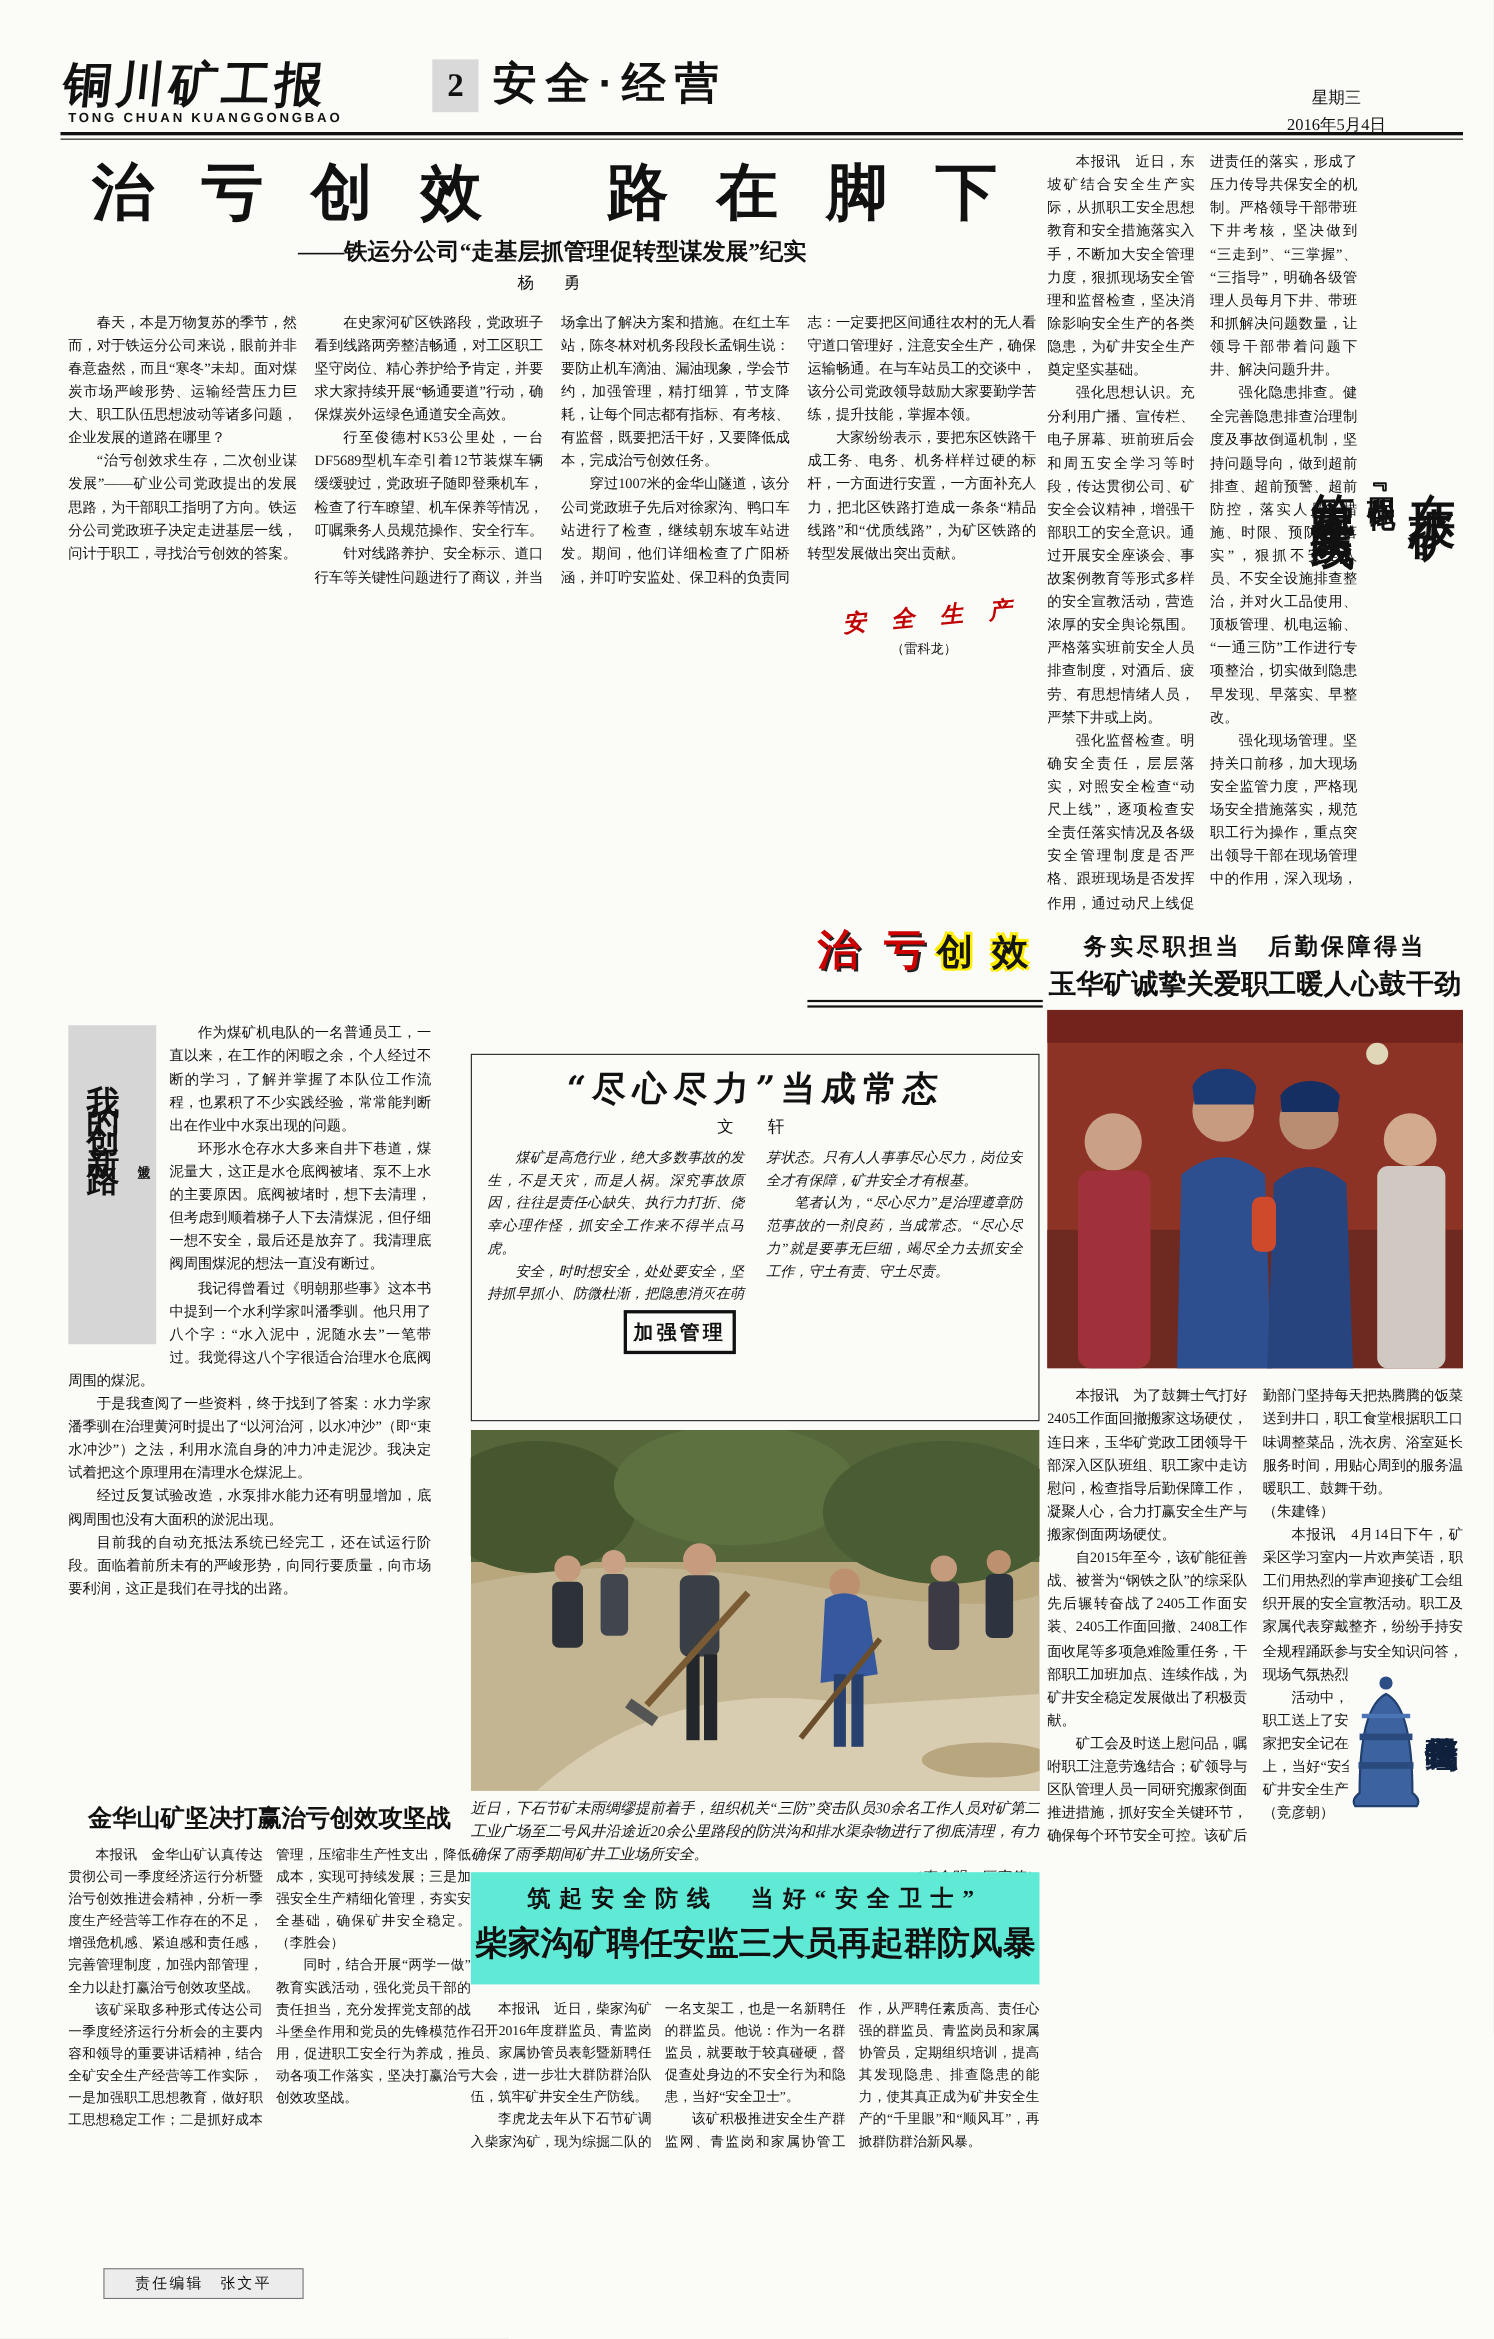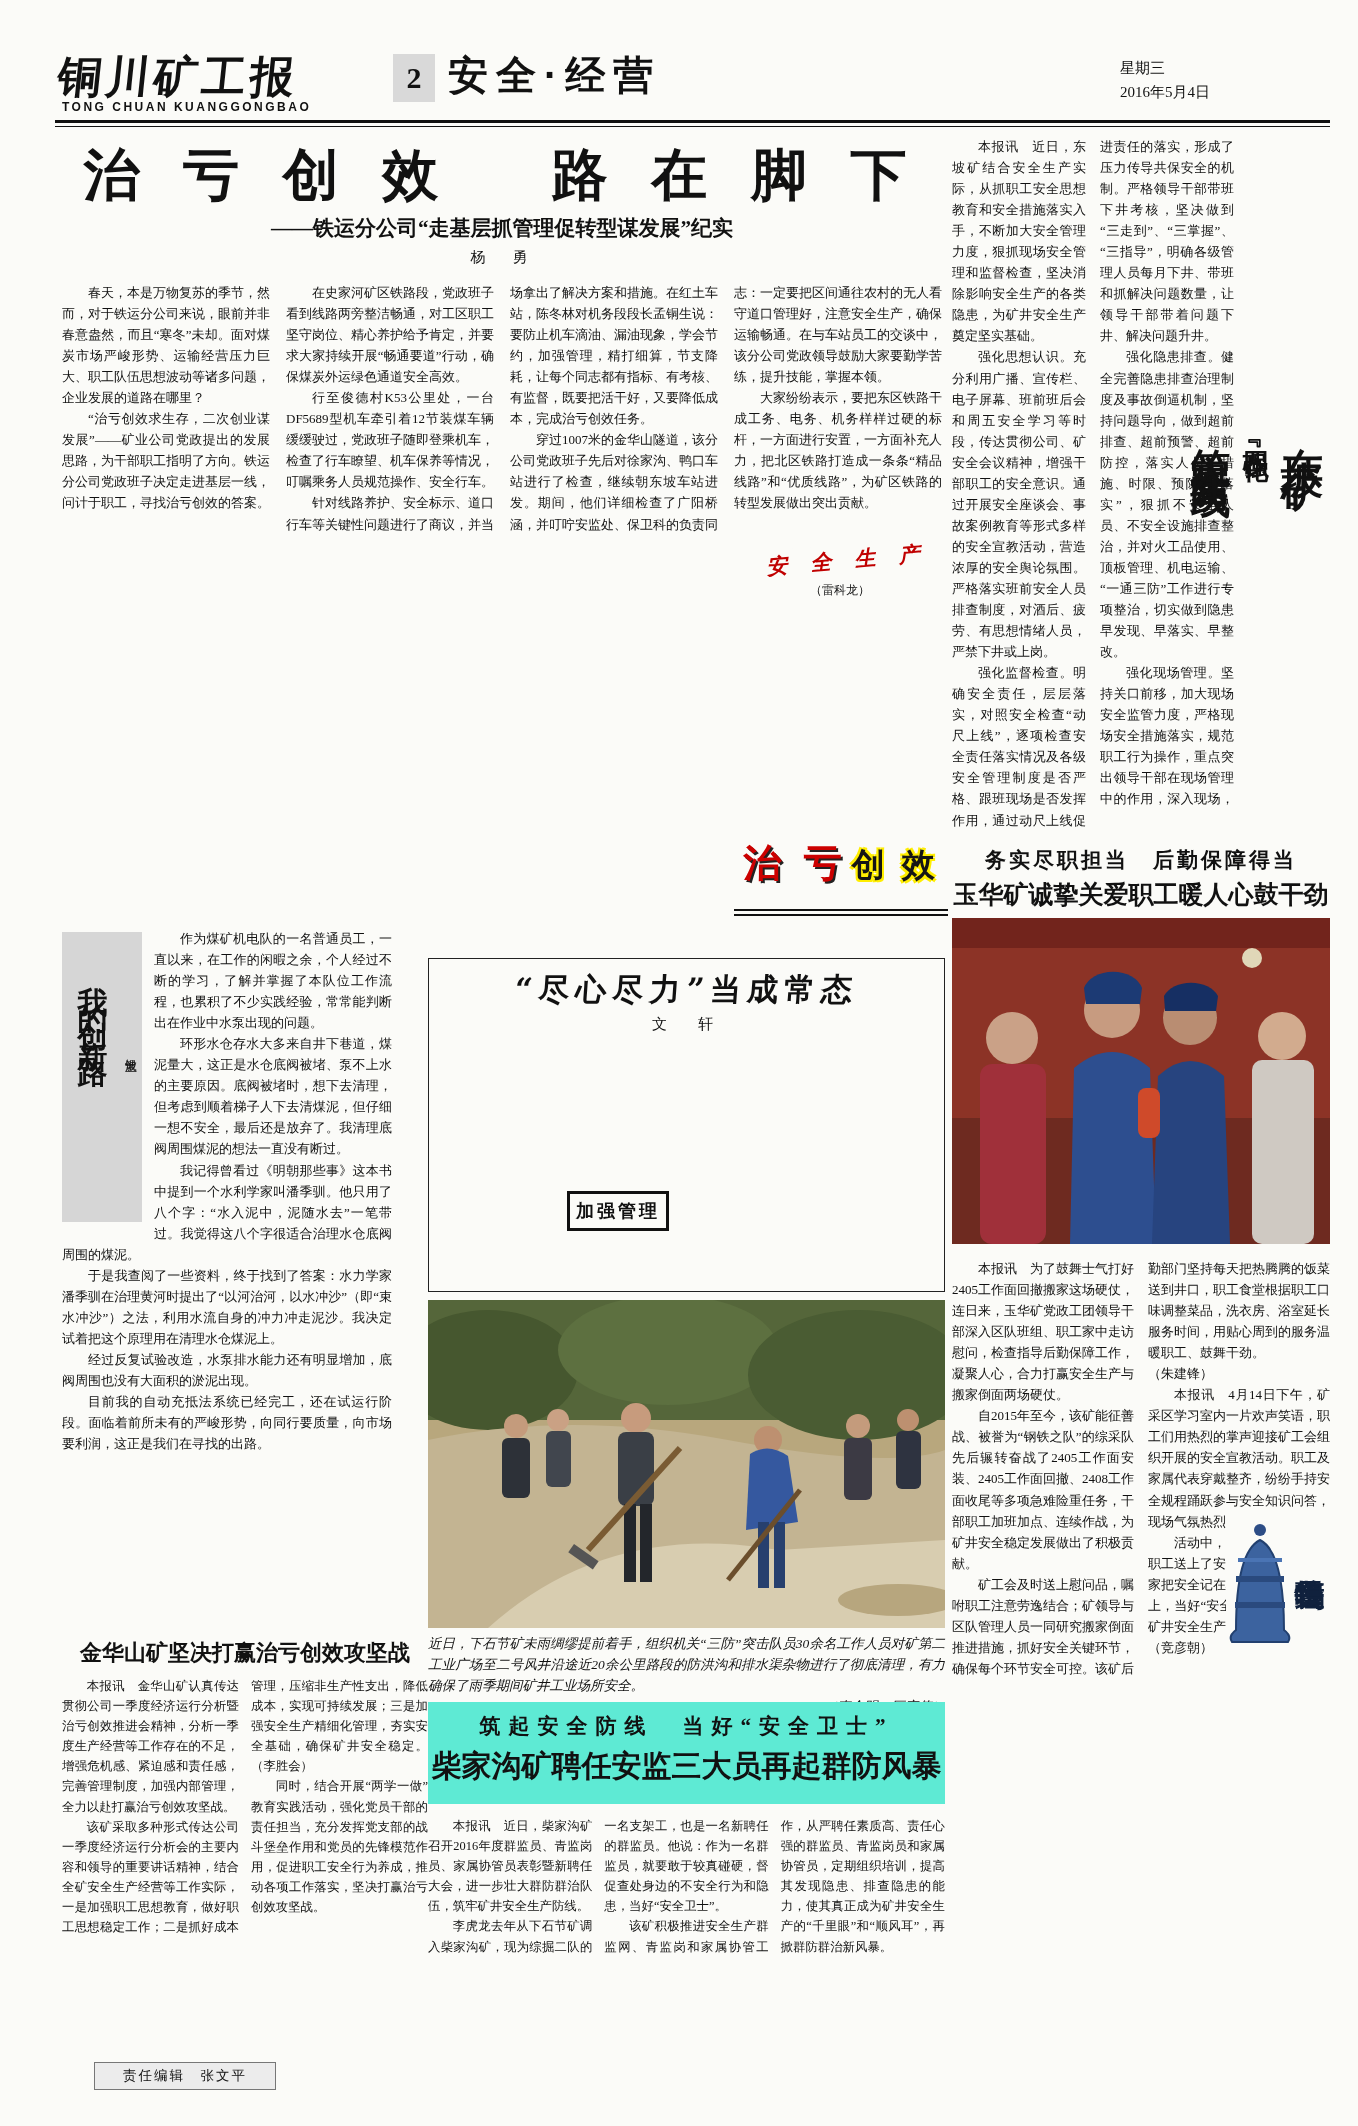--- a/index.html
+++ b/index.html
@@ -8,21 +8,21 @@
   .abs{position:absolute;}
   
   .masthead{left:58px;top:48px;font-size:44px;font-weight:bold;letter-spacing:4px;
             transform:skewX(-6deg);font-family:"DejaVu Serif",serif;}
   .masthead-latin{left:62px;top:100px;font-size:12px;letter-spacing:2.5px;font-weight:bold;
                   font-family:"Liberation Sans",sans-serif;}
   .pagenum{left:393px;top:54px;width:42px;height:48px;background:#d9d9d9;text-align:center;
            line-height:48px;font-size:30px;font-weight:bold;}
   .section-title{left:448px;top:48px;font-size:40px;font-weight:bold;letter-spacing:8px;
                  font-family:"Liberation Sans",sans-serif;}
-  .dateblock{left:1120px;top:56px;width:190px;font-size:15px;line-height:1.6;}
+  .dateblock{left:1120px;top:78px;width:190px;text-align:center;font-size:15px;line-height:1.6;}
   .toprule{left:55px;top:120px;width:1275px;border-top:3px solid #111;}
   .toprule2{left:55px;top:126px;width:1275px;border-top:1px solid #111;}
   
   .body-text{font-size:13px;line-height:1.62;text-align:justify;overflow:hidden;}
   .body-text p{margin:0;text-indent:2em;}
   .kai{font-style:italic;}
   
   .lead{left:62px;top:132px;width:880px;height:776px;}
   .lead-title{position:absolute;left:0;top:6px;width:100%;text-align:center;font-size:56px;
               font-weight:bold;letter-spacing:14px;font-family:"Liberation Sans",sans-serif;white-space:nowrap;}
@@ -198,20 +198,25 @@
         <p>我记得曾看过《明朝那些事》这本书中提到一个水利学家叫潘季驯。他只用了八个字：“水入泥中，泥随水去”一笔带过。我觉得这八个字很适合治理水仓底阀周围的煤泥。</p>
         <p>于是我查阅了一些资料，终于找到了答案：水力学家潘季驯在治理黄河时提出了“以河治河，以水冲沙”（即“束水冲沙”）之法，利用水流自身的冲力冲走泥沙。我决定试着把这个原理用在清理水仓煤泥上。</p>
         <p>经过反复试验改造，水泵排水能力还有明显增加，底阀周围也没有大面积的淤泥出现。</p>
         <p>目前我的自动充抵法系统已经完工，还在试运行阶段。面临着前所未有的严峻形势，向同行要质量，向市场要利润，这正是我们在寻找的出路。</p>
       </div>
   </div>
 
   <div class="abs forum">
     <div class="forum-title">“尽心尽力”当成常态</div>
     <div class="forum-byline">文　轩</div>
+    <div class="forum-body body-text kai">
+        <p>煤矿是高危行业，绝大多数事故的发生，不是天灾，而是人祸。深究事故原因，往往是责任心缺失、执行力打折、侥幸心理作怪，抓安全工作来不得半点马虎。</p>
+        <p>安全，时时想安全，处处要安全，坚持抓早抓小、防微杜渐，把隐患消灭在萌芽状态。只有人人事事尽心尽力，岗位安全才有保障，矿井安全才有根基。</p>
+        <p>笔者认为，“尽心尽力”是治理遵章防范事故的一剂良药，当成常态。“尽心尽力”就是要事无巨细，竭尽全力去抓安全工作，守土有责、守土尽责。</p>
+      </div>
     <div class="forum-label">加强管理</div>
   </div>
 
   <div class="abs cphoto">
     <svg width="517" height="328" viewBox="0 0 517 328">
       <rect width="517" height="328" fill="#b8a77d"></rect>
       <rect width="517" height="120" fill="#55663a"></rect>
       <ellipse cx="60" cy="70" rx="90" ry="60" fill="#46572f"></ellipse>
       <ellipse cx="240" cy="50" rx="110" ry="55" fill="#5d7040"></ellipse>
       <ellipse cx="430" cy="75" rx="110" ry="65" fill="#4a5c33"></ellipse>

